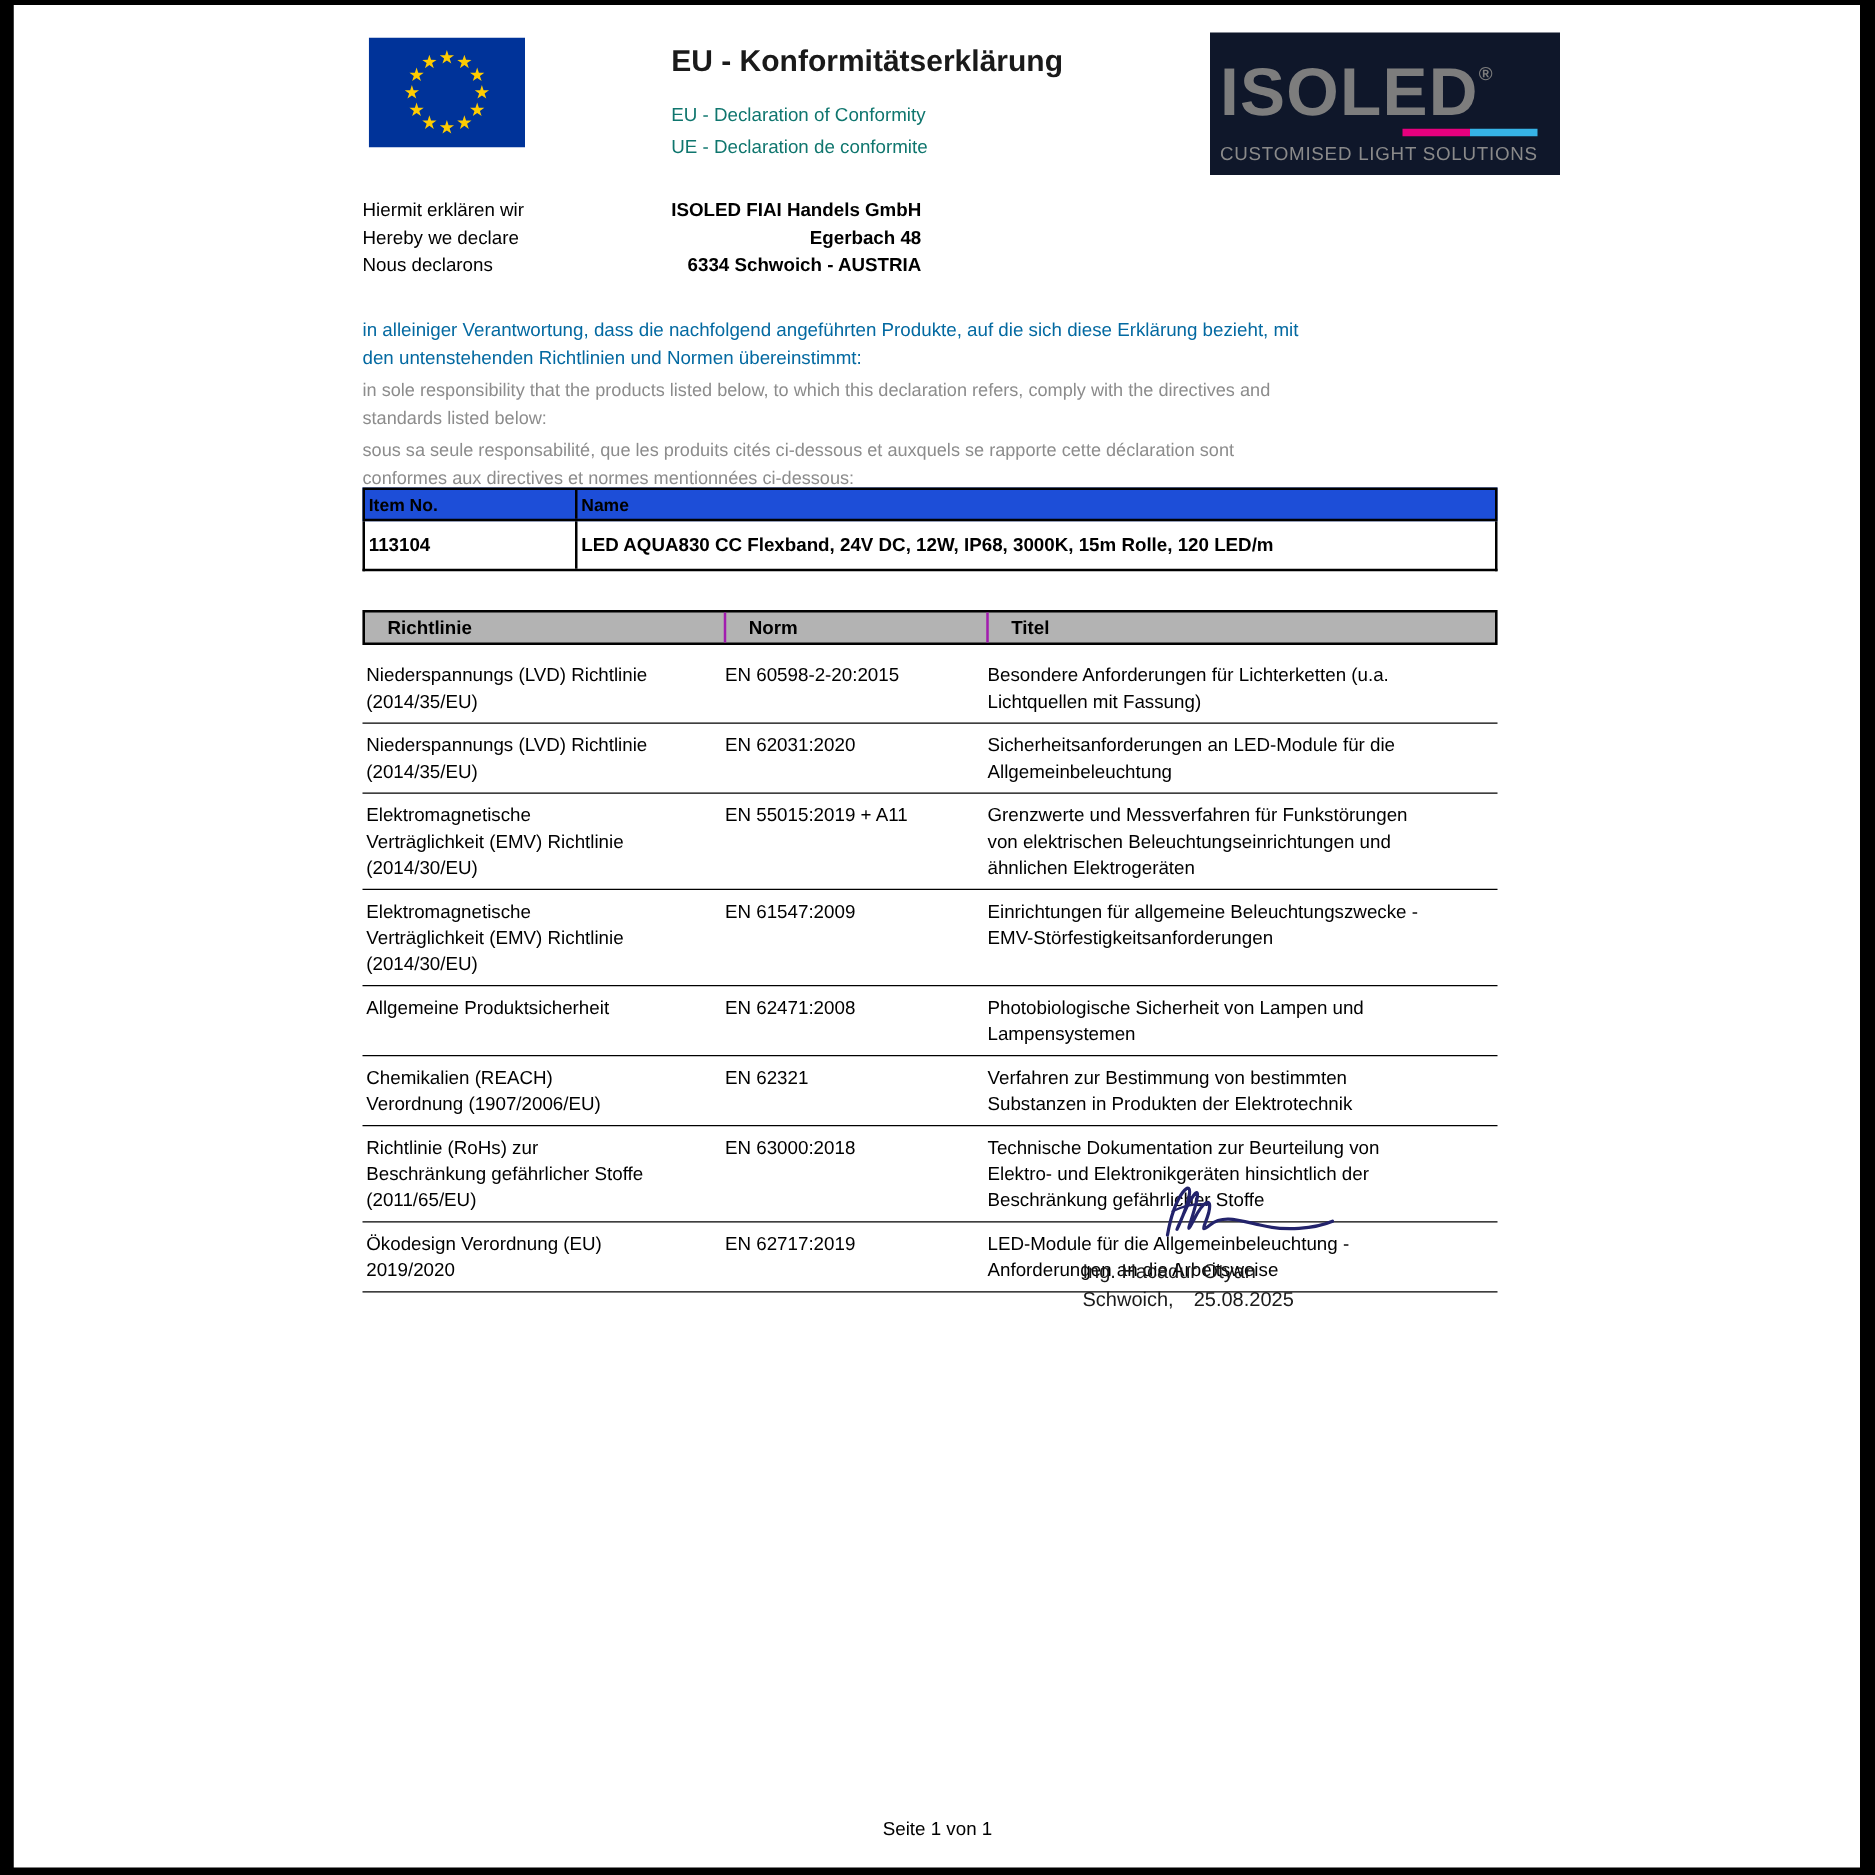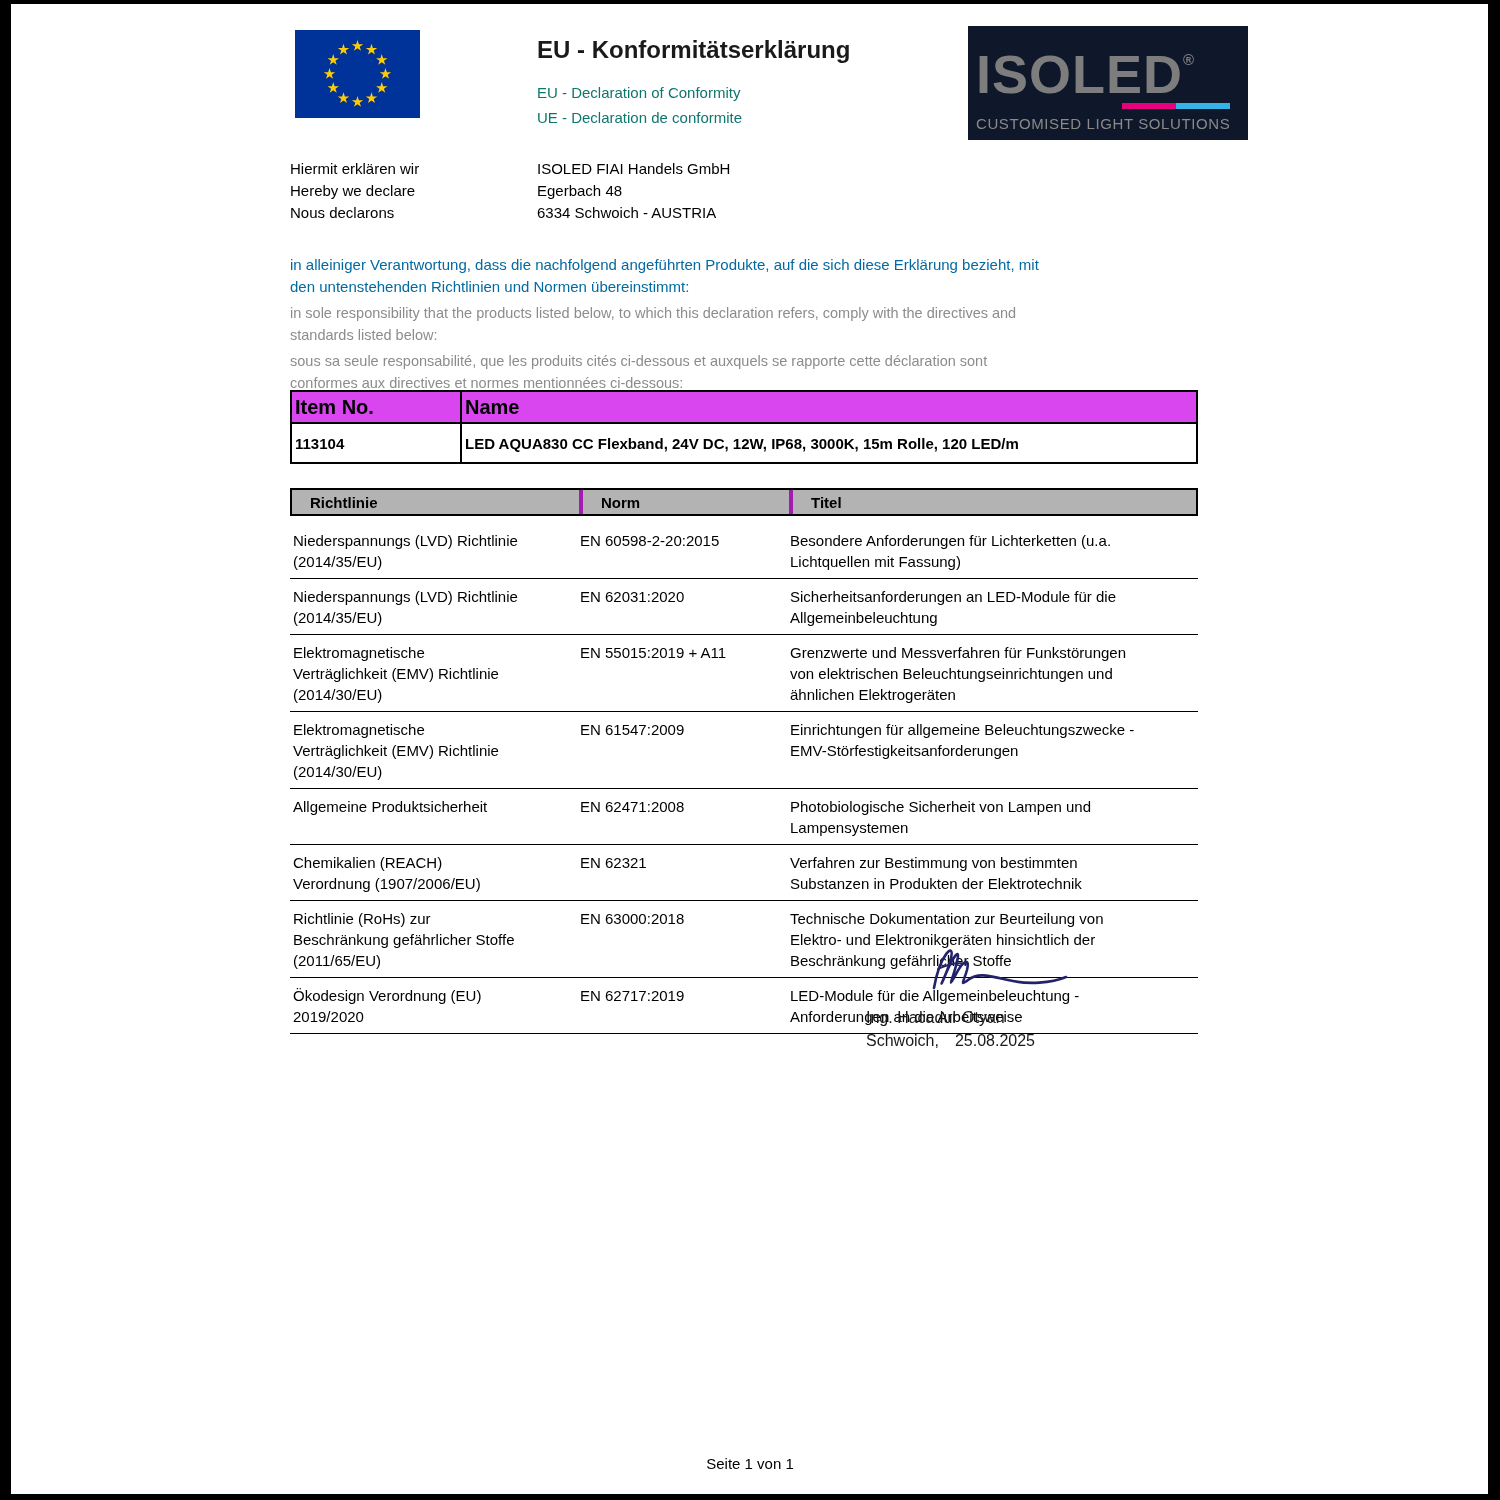--- a/index.html
+++ b/index.html
@@ -29,41 +29,41 @@
   .wordmark { font-size:54px; font-weight:bold; color:#7d7d7d; letter-spacing:1px; line-height:56px; white-space:nowrap; }
   .wordmark .reg { font-size:15px; font-weight:bold; vertical-align:28px; letter-spacing:0; }
   .logo-line { text-align:right; margin-top:1px; white-space:nowrap; font-size:0; padding-right:10px; }
   .logo-line span { display:inline-block; width:54px; height:6px; }
   .logo-line .pink { background:#e6007e; }
   .logo-line .blue { background:#36b3e6; }
   .tagline { margin-top:6px; font-size:15px; color:#8a8a8a; letter-spacing:0.6px; white-space:nowrap; }
 
   
   .declare { left:290px; top:158px; display:grid; grid-template-columns:247px auto; font-size:15px; line-height:22px; }
-  .declare .rcol { font-weight:normal; }
+  .declare .rcol { font-weight:bold;text-align:right; }
 
   
   .respons { left:290px; top:254px; width:768px; }
   .respons .de { font-size:15px; line-height:22px; color:#0369a1; margin-bottom:5px; }
   .respons .gray { font-size:14.5px; line-height:21.5px; color:#8c8c8c; margin-bottom:5px; }
 
   
   .itable { left:290px; top:390px; width:908px; }
   .itable-head, .itable-row { display:grid; grid-template-columns:168px auto; }
-  .itable-head { background:#d946ef; border:2px solid #000; font-weight:bold; font-size:20px; }
+  .itable-head { background:#1d4ed8; border:2px solid #000; font-weight:bold; font-size:14px; }
   .itable-head > div { padding:4px 3px 3px 3px; }
   .itable-head > div + div, .itable-row > div + div { border-left:2px solid #000; }
   .itable-row { border:2px solid #000; border-top:none; font-weight:bold; font-size:15px; }
   .itable-row > div { padding:11px 4px 10px 3px; }
 
   
   .dtable { left:290px; top:488px; width:908px; font-size:15px; }
   .dthead { display:grid; grid-template-columns:287px 210px 411px; background:#b3b3b3; border:2px solid #000; font-weight:bold; }
   .dthead > div { padding:4px 3px 3px 18px; }
-  .dthead > div + div { border-left:4px solid #a21caf; }
+  .dthead > div + div { border-left:2px solid #a21caf; }
   .dbody { margin-top:7px; }
   .drow { display:grid; grid-template-columns:287px 210px 411px; border-bottom:1.5px solid #000; padding:7px 0 6px 0; line-height:21px; }
   .drow > div { padding-left:3px; }
   .drow .dc1 { padding-right:54px; }
   .drow .dc3 { padding-right:62px; }
 
   
   .sigblock { left:866px; top:936px; width:300px; }
   .sigblock svg { display:block; margin-left:28px; }
   .sig-name, .sig-place { font-size:16px; line-height:23px; color:#1a1a1a; }

